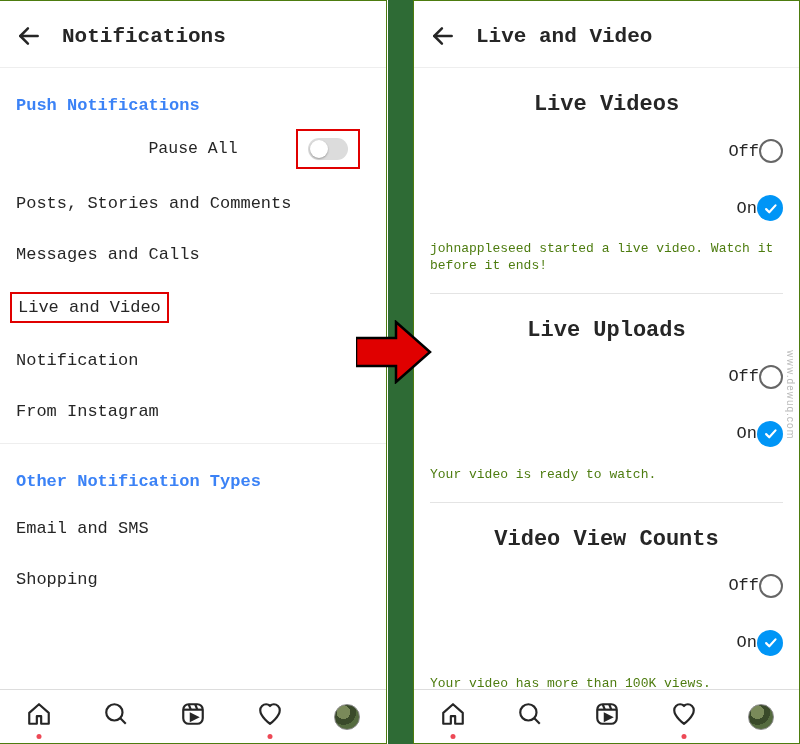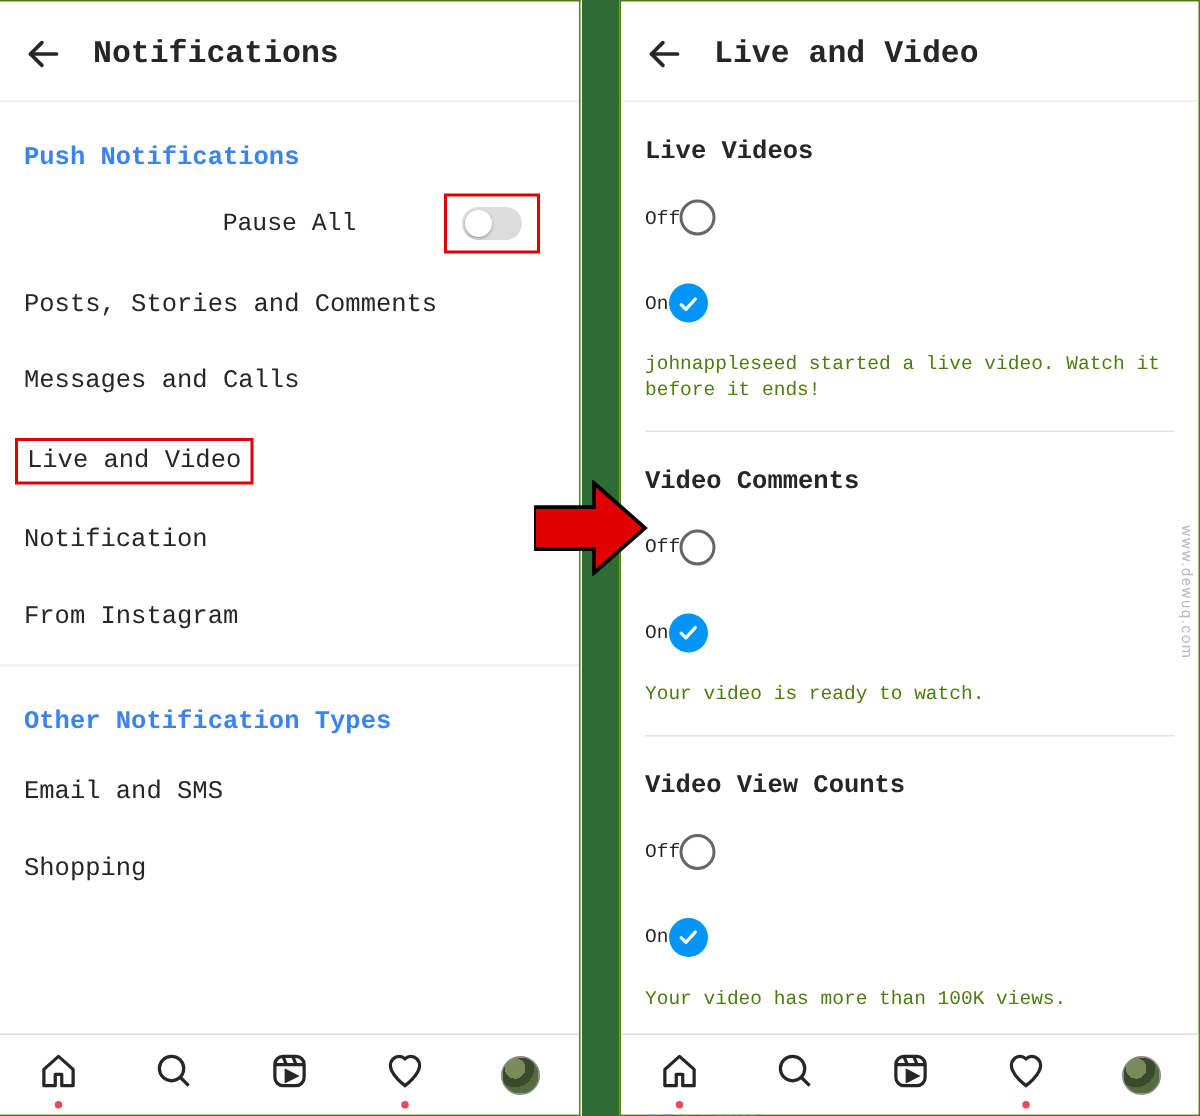--- a/index.html
+++ b/index.html
@@ -67,27 +67,28 @@
   }
   .nav-item { padding:16px 0;font-size:17px; }
   .nav-highlight {
     border:2.5px solid #e00000;
     display:inline-block;
     padding:4px 6px; margin:12px 0 12px -6px;
     font-size:17px;
   }
   .sep { height:1px; background:#eee; margin:6px -16px 0 -16px;}
   .right-section-title {
-    font-size:17px; font-weight:700;
+    font-size:22px; font-weight:700;
     padding:24px 0 6px 0;
+    text-align:center;
   }
   .radio-row {
-    display:flex; align-items:center; justify-content:flex-start;
+    display:flex; align-items:center; justify-content:flex-end;
     padding:16px 0;
-    font-size:13px;
+    font-size:17px;
   }
   .radio-circle {
     width:24px; height:24px; border-radius:50%;
     border:2px solid #666;
   }
   .radio-checked {
     width:26px; height:26px; border-radius:50%;
     background:#0095f6;
     display:flex; align-items:center; justify-content:center;
   }
@@ -223,21 +224,21 @@
       <span>On</span>
       <span class="radio-checked">
         <svg width="15" height="15" viewBox="0 0 24 24" fill="none" stroke="#fff" stroke-width="3.5" stroke-linecap="round" stroke-linejoin="round">
             <polyline points="5,13 10,18 20,7"></polyline>
           </svg>
       </span>
     </div>
     <div class="hint">johnappleseed started a live video. Watch it before it ends!</div>
     <div class="hr"></div>
 
-    <div class="right-section-title">Video Comments</div>
+    <div class="right-section-title">Live Uploads</div>
     <div class="radio-row">
       <span>Off</span>
       <span class="radio-circle"></span>
     </div>
     <div class="radio-row">
       <span>On</span>
       <span class="radio-checked">
         <svg width="15" height="15" viewBox="0 0 24 24" fill="none" stroke="#fff" stroke-width="3.5" stroke-linecap="round" stroke-linejoin="round">
             <polyline points="5,13 10,18 20,7"></polyline>
           </svg>

